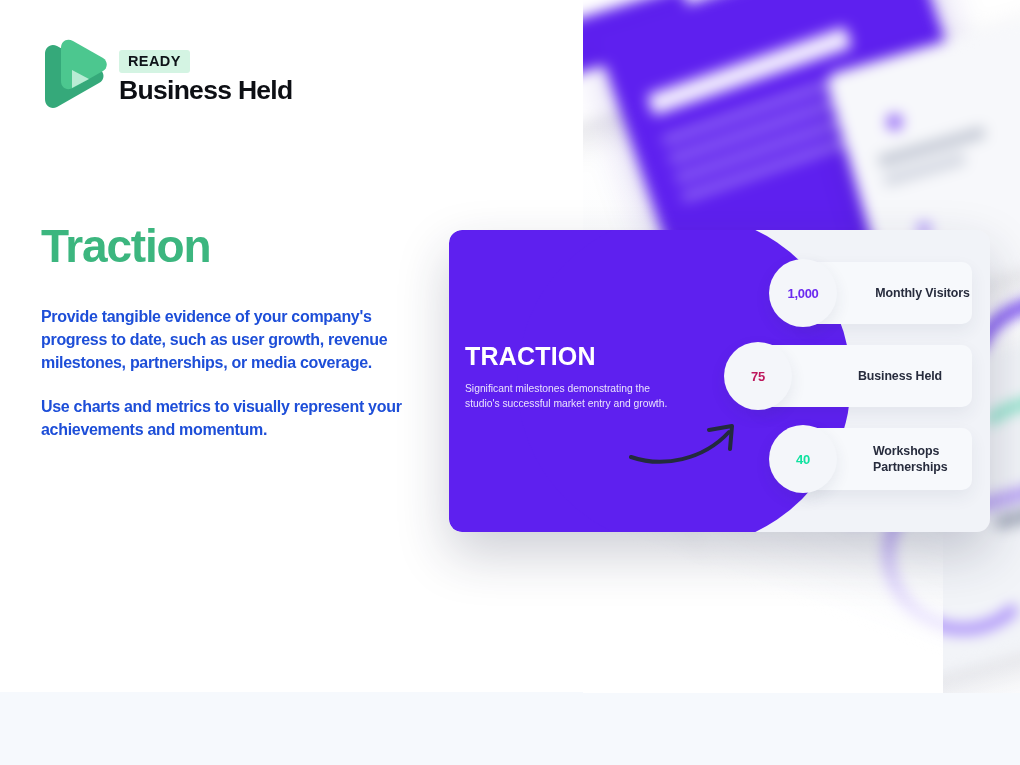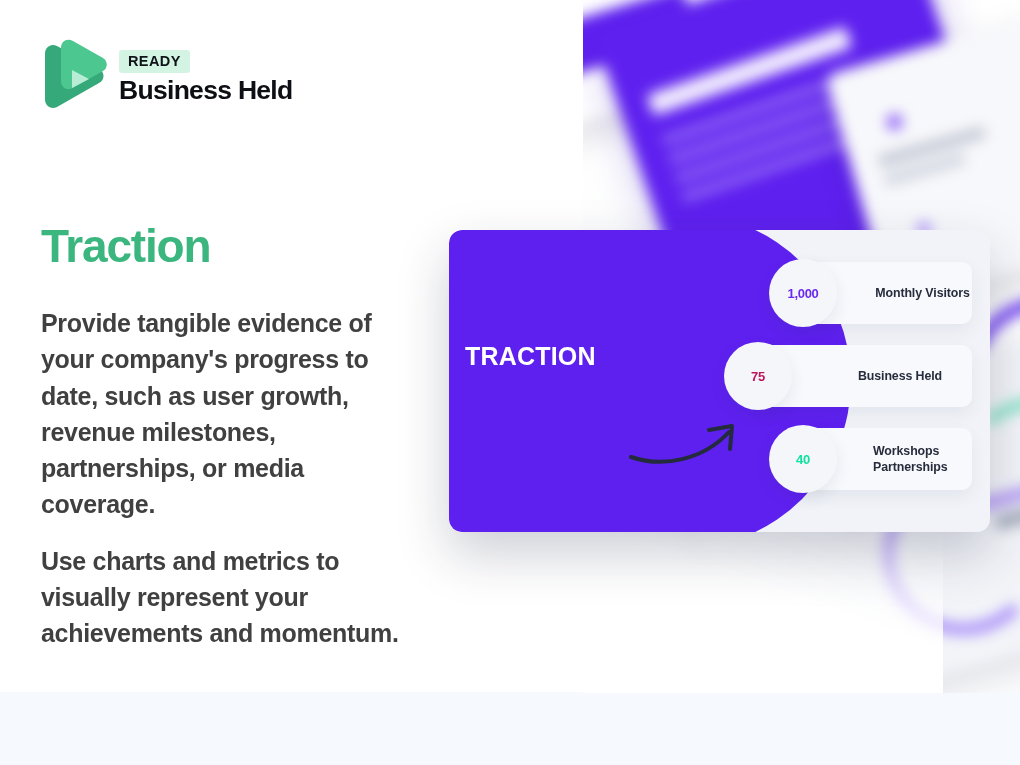--- a/index.html
+++ b/index.html
@@ -98,22 +98,22 @@
     font-size:26.5px; font-weight:700; color:#0d0f14;
     letter-spacing:-.7px; margin-top:4px; line-height:1.05;
   }
 
   .headline{
     position:absolute; left:41px; top:219px;
     font-size:46px; font-weight:700; color:#3cb67f; letter-spacing:-1.2px;
   }
   .body-copy{ position:absolute; left:41px; top:305px; width:380px; }
   .body-copy p{
-    font-size:25px; line-height:1.45; font-weight:700;
-    color:#404040; letter-spacing:-.3px;
+    font-size:16px; line-height:1.45; font-weight:700;
+    color:#1d4ed8; letter-spacing:-.3px;
   }
   .body-copy p + p{ margin-top:20px; }
 
   
   .fg-card{
     position:absolute; left:449px; top:230px; width:541px; height:302px;
     background:#f1f3f8; border-radius:13px; overflow:hidden;
     box-shadow:0 22px 52px rgba(30,36,70,.22);
   }
   .purple-blob{
@@ -227,20 +227,21 @@
     <p>Use charts and metrics to visually represent your achievements and momentum.</p>
   </div>
 
   <div class="fg-card">
 
     <div class="purple-blob"></div>
     <div class="purple-bulge"></div>
 
     <div class="fg-text">
       <div class="fg-title">TRACTION</div>
+      <div class="fg-sub">Significant milestones demonstrating the studio's successful market entry and growth.</div>
     </div>
 
     <svg class="arrow-svg" width="125" height="60" viewBox="0 0 125 60">
       <path d="M2 47 C34 58 74 50 100 22" stroke="#232b3d" stroke-width="4" fill="none" stroke-linecap="round"></path>
       <path d="M80 20 L103 16 L101 39" stroke="#232b3d" stroke-width="4" fill="none" stroke-linecap="round" stroke-linejoin="round"></path>
     </svg>
 
     <div class="metrics">
 
       <div class="metric m1">

